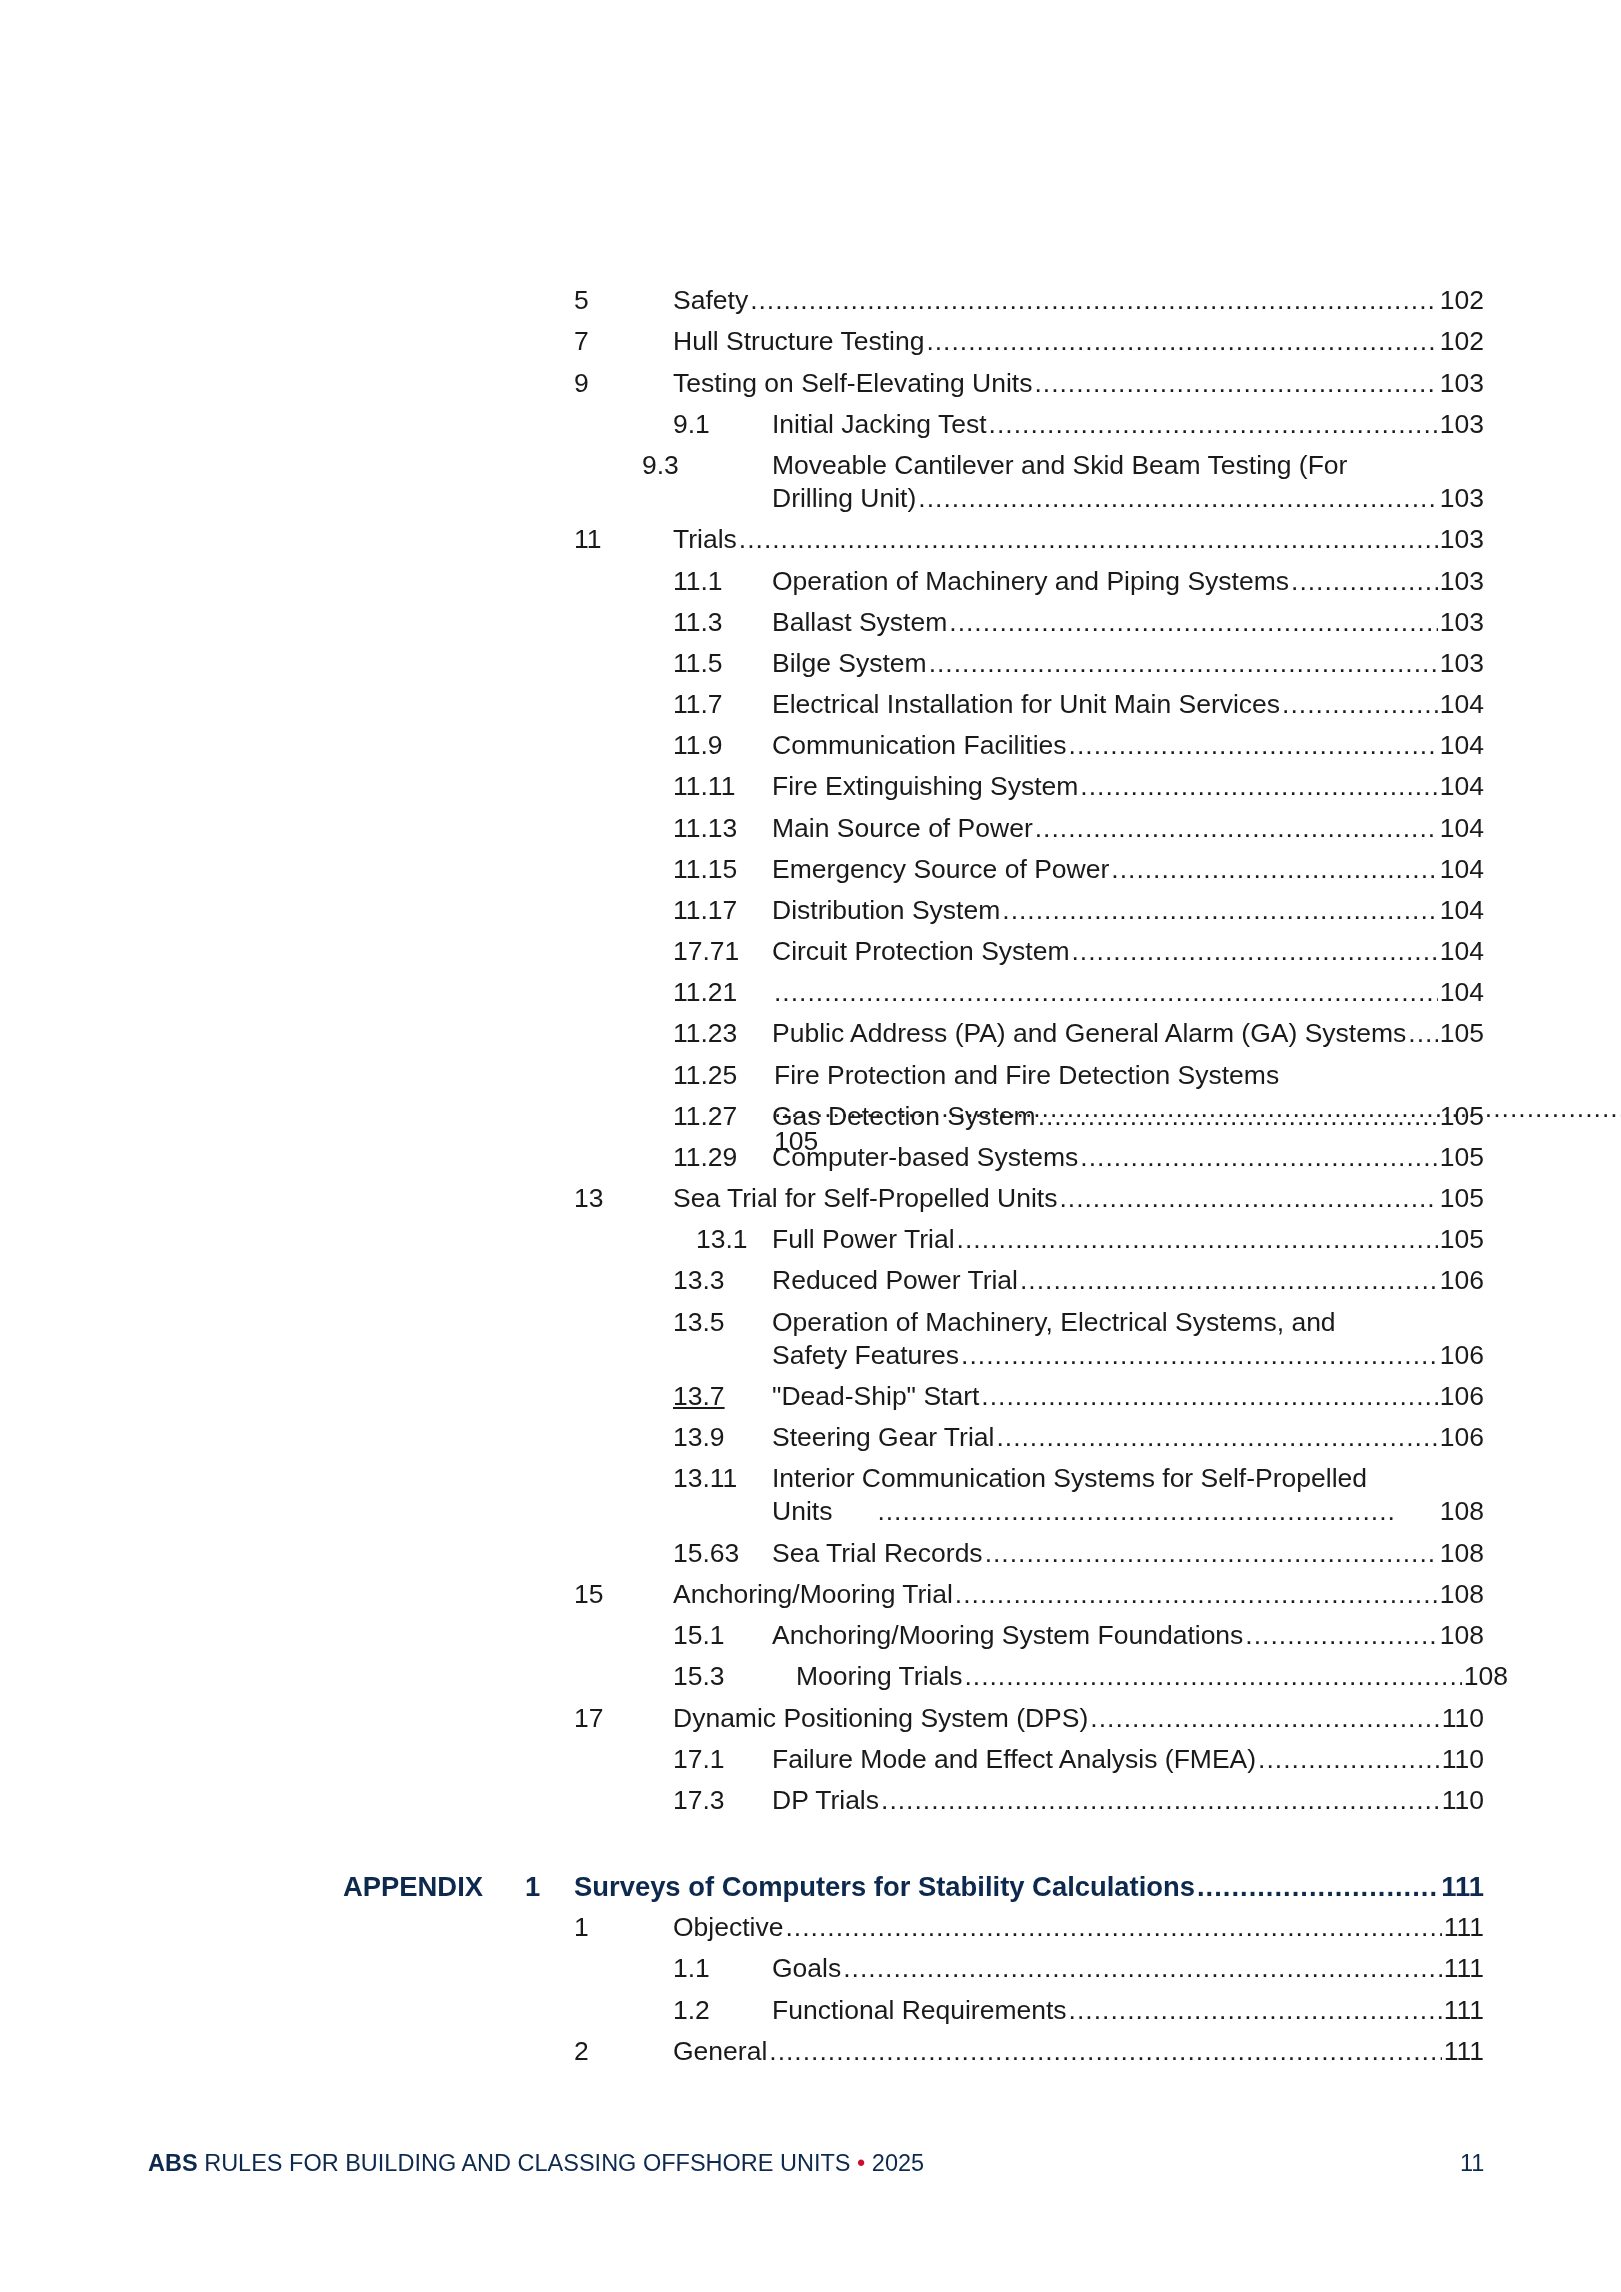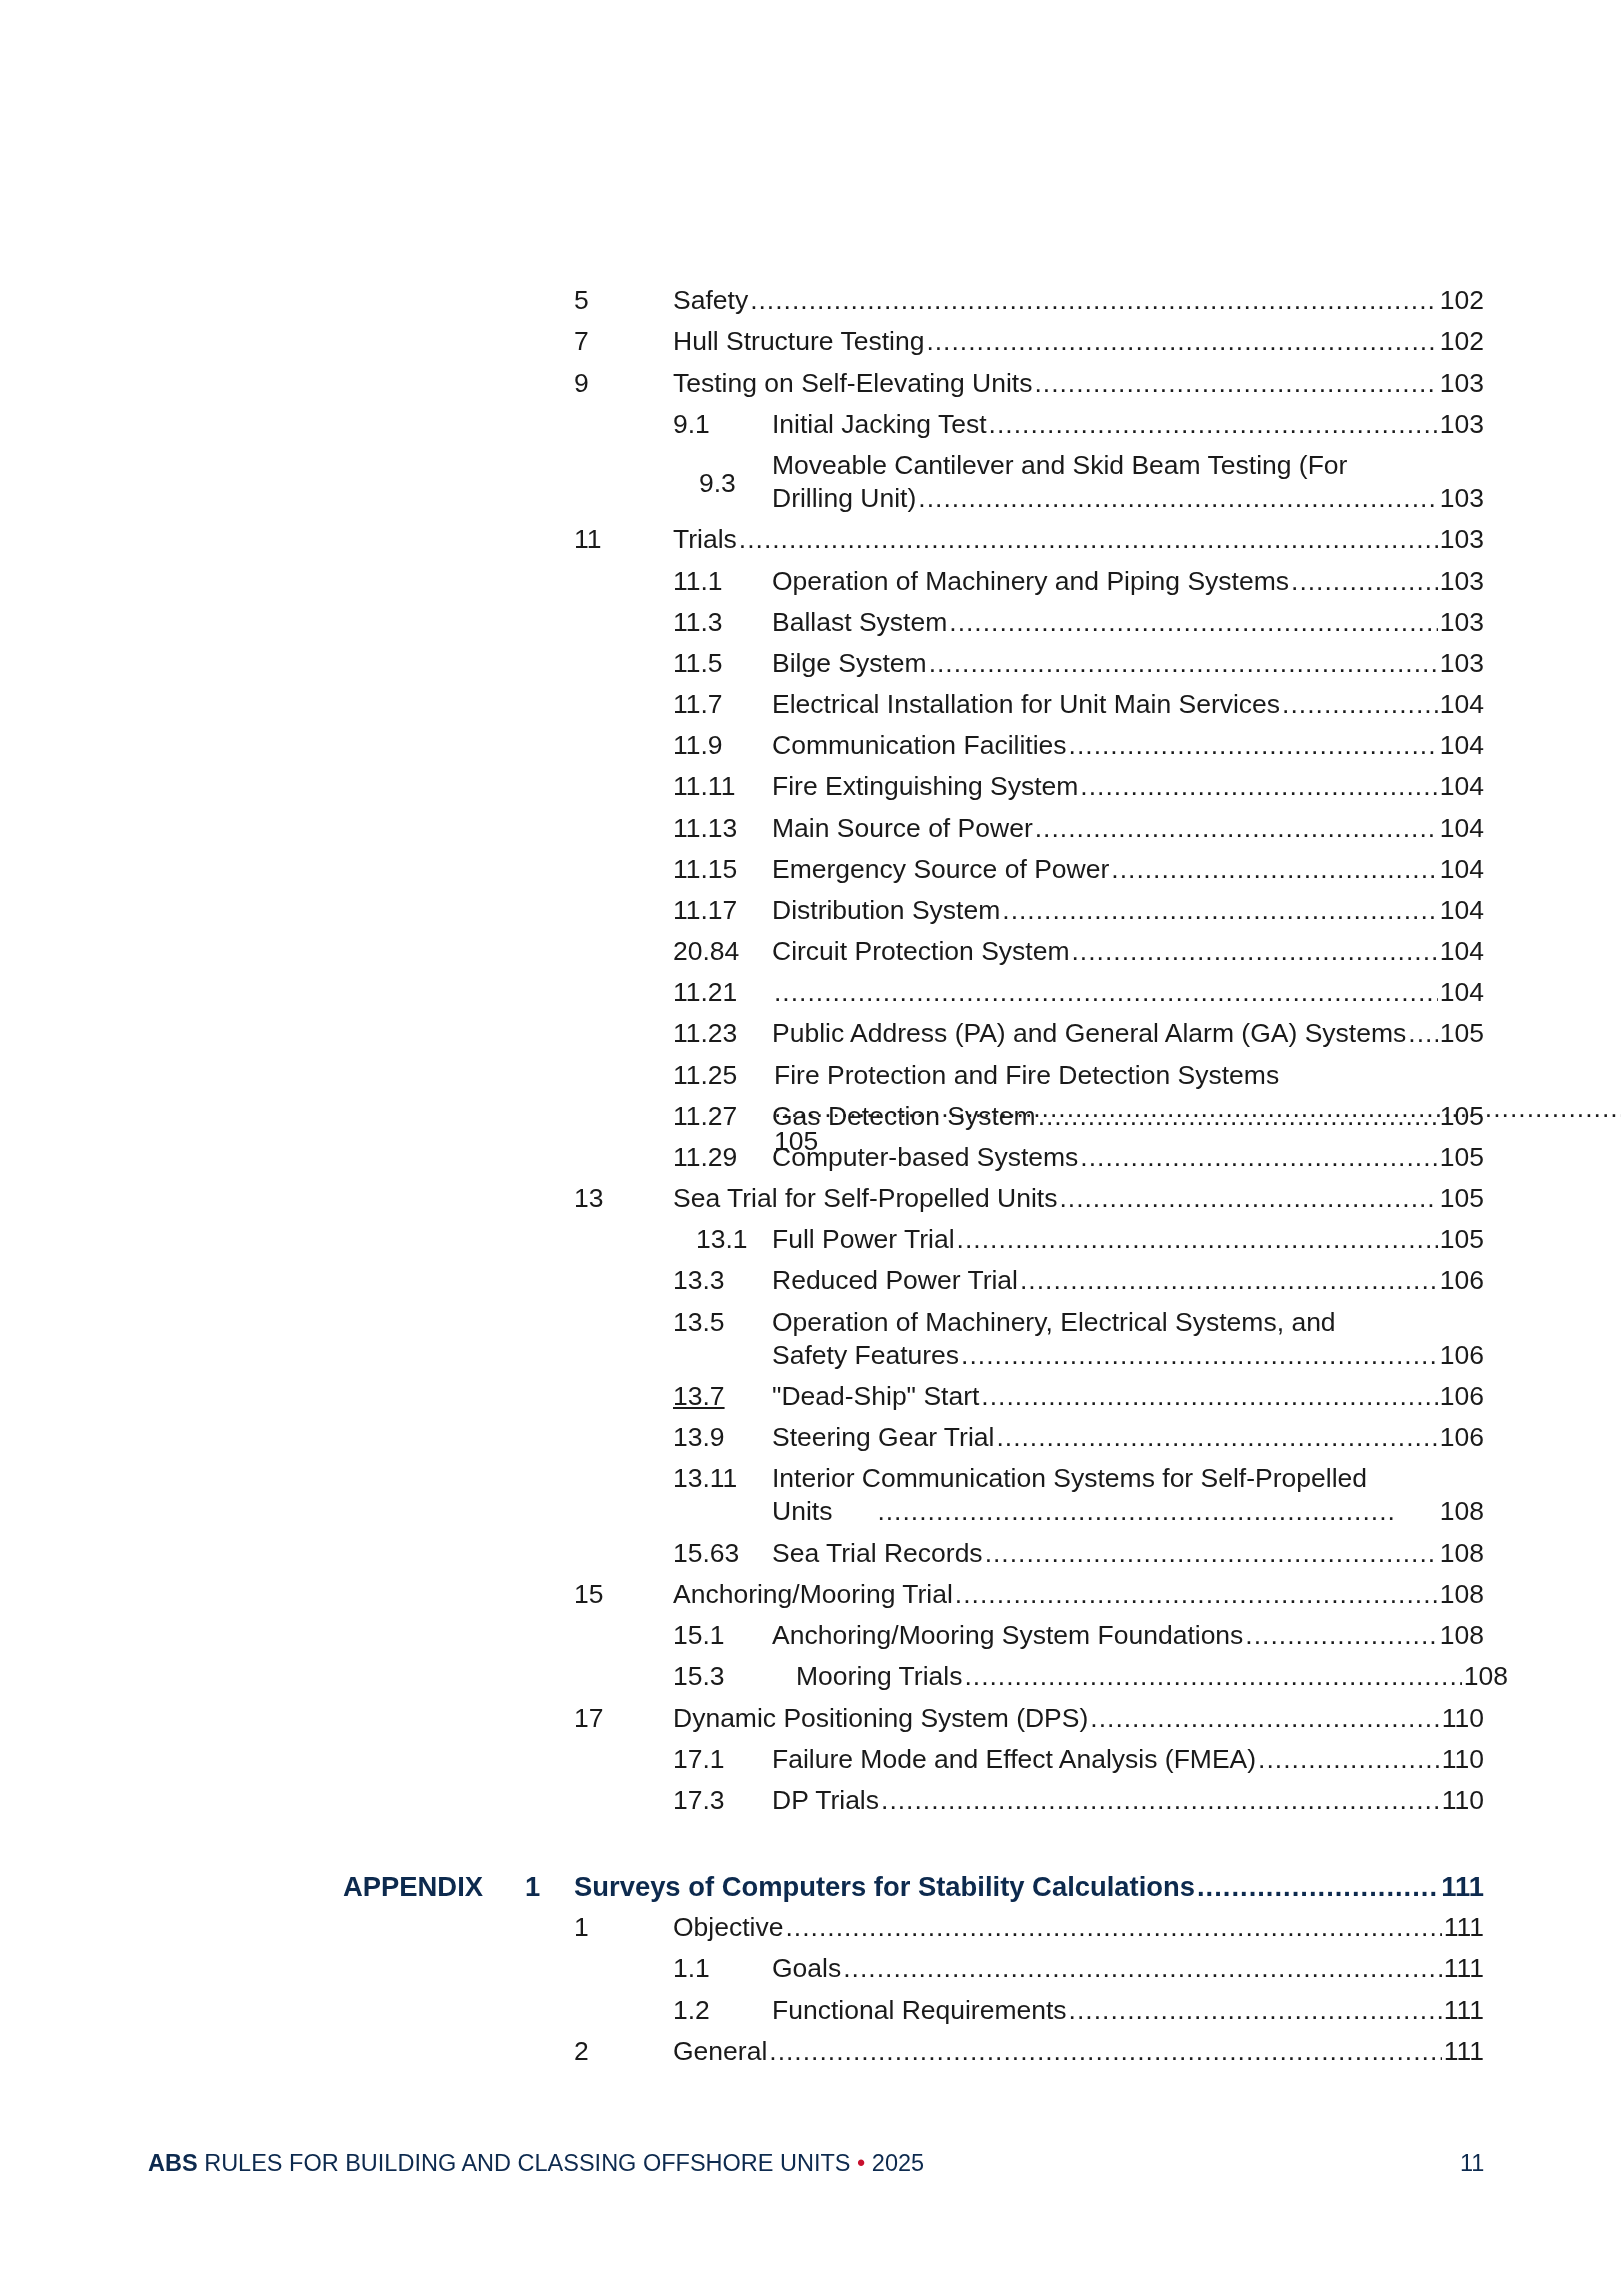--- a/index.html
+++ b/index.html
@@ -50,21 +50,21 @@
     </div>
     <div class="row" style="top: 408px; left: 0px; width: 1621px;">
       <span class="num" style="left: 673px; top: 0px;">9.1</span>
       <div class="entry" style="left: 772px; width: 712px; top: 0px;">
         <span class="t">Initial Jacking Test</span>
         <span class="dots"></span>
         <span class="pg">103</span>
       </div>
     </div>
     <div class="row" style="top: 449px; left: 0px; width: 1621px;">
-      <span class="num" style="left: 699px; top: 0px; margin-top: 18px;">9.3</span>
+      <span class="num" style="left: 642px; top: 0px;">9.3</span>
       <span class="num" style="left: 772px; top: 0px;">Moveable Cantilever and Skid Beam Testing (For</span>
       <div class="entry" style="left: 772px; width: 712px; top: 33px;">
         <span class="t">Drilling Unit)</span>
         <span class="dots"></span>
         <span class="pg">103</span>
       </div>
     </div>
     <div class="row" style="top: 523px; left: 0px; width: 1621px;">
       <span class="num" style="left: 574px; top: 0px;">11</span>
       <div class="entry" style="left: 673px; width: 811px; top: 0px;">
@@ -139,21 +139,21 @@
     </div>
     <div class="row" style="top: 894px; left: 0px; width: 1621px;">
       <span class="num" style="left: 673px; top: 0px;">11.17</span>
       <div class="entry" style="left: 772px; width: 712px; top: 0px;">
         <span class="t">Distribution System</span>
         <span class="dots"></span>
         <span class="pg">104</span>
       </div>
     </div>
     <div class="row" style="top: 935px; left: 0px; width: 1621px;">
-      <span class="num" style="left: 673px; top: 0px;">20.84</span>
+      <span class="num" style="left: 673px; top: 0px;">17.71</span>
       <div class="entry" style="left: 772px; width: 712px; top: 0px;">
         <span class="t">Circuit Protection System</span>
         <span class="dots"></span>
         <span class="pg">104</span>
       </div>
     </div>
     <div class="row" style="top: 976px; left: 0px; width: 1621px;">
       <span class="num" style="left: 673px; top: 0px;">11.21</span>
       <div class="entry" style="left: 772px; width: 712px; top: 0px;">
         <span class="dots"></span>

